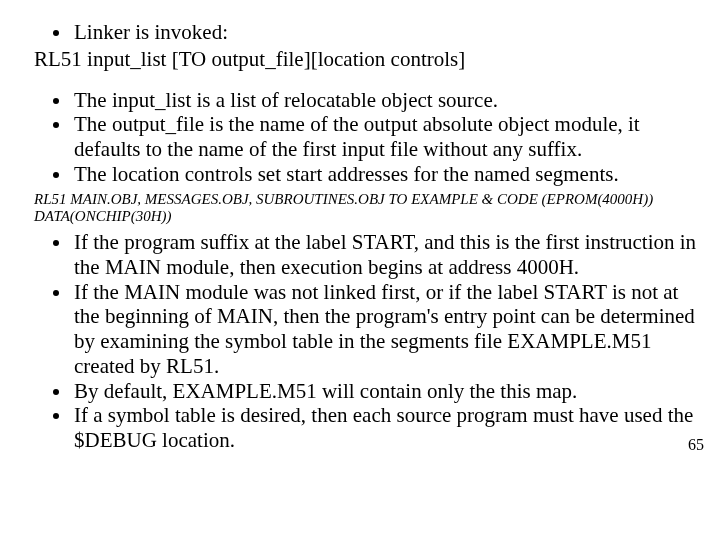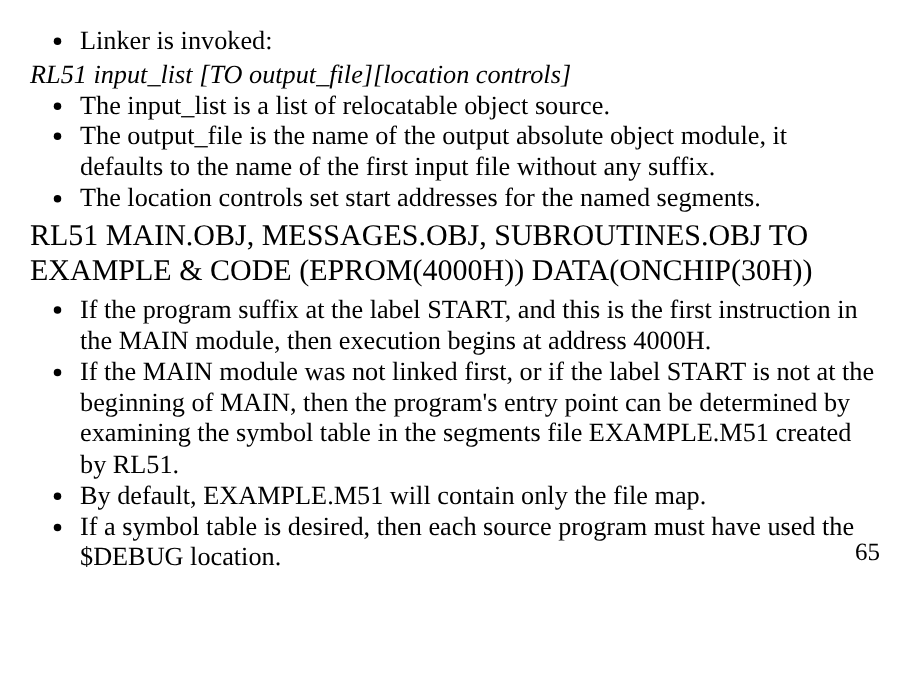--- a/index.html
+++ b/index.html
@@ -9,51 +9,51 @@
     height: 540px;
     font-family: "Times New Roman", Times, serif;
     color: #000;
     background: #fff;
   }
   .page {
     position: relative;
     width: 720px;
     height: 464px;
     box-sizing: border-box;
-    padding: 20px 20px 0 10px;
+    padding: 20px 20px 0 20px;
   }
   .block {
     margin: 0 0 2px 0;
   }
   ul.bullets {
     list-style: disc;
     margin: 0 0 2px 0;
     padding-left: 52px;
   }
   ul.bullets li {
     font-size: 21px;
     line-height: 1.18;
     padding-left: 2px;
   }
   .plain {
     font-size: 21px;
     line-height: 1.18;
-    margin: 0 0 0 14px;
-    font-style: italic;
+    margin: 0 0 16px 14px;
   }
   .code {
-    font-size: 24px;
+    font-size: 15px;
     line-height: 1.18;
     margin: 4px 0 4px 14px;
+    font-style: italic;
   }
   .page-number {
     position: absolute;
     right: 16px;
     bottom: 10px;
-    font-size: 20px;
+    font-size: 16px;
   }
 </style>
 </head>
 <body>
 
 <div class="page">
 
   <ul class="bullets block">
     <li>Linker is invoked:</li>
   </ul>
@@ -64,18 +64,18 @@
     <li>The input_list is a list of relocatable object source.</li>
     <li>The output_file is the name of the output absolute object module, it defaults to the name of the first input file without any suffix.</li>
     <li>The location controls set start addresses for the named segments.</li>
   </ul>
 
   <div class="code block">RL51 MAIN.OBJ, MESSAGES.OBJ, SUBROUTINES.OBJ TO EXAMPLE &amp; CODE (EPROM(4000H)) DATA(ONCHIP(30H))</div>
 
   <ul class="bullets block">
     <li>If the program suffix at the label START, and this is the first instruction in the MAIN module, then execution begins at address 4000H.</li>
     <li>If the MAIN module was not linked first, or if the label START is not at the beginning of MAIN, then the program's entry point can be determined by examining the symbol table in the segments file EXAMPLE.M51 created by RL51.</li>
-    <li>By default, EXAMPLE.M51 will contain only the file map.</li>
+    <li>By default, EXAMPLE.M51 will contain only the this map.</li>
     <li>If a symbol table is desired, then each source program must have used the $DEBUG location.</li>
   </ul>
 
   <div class="page-number">65</div>
 </div>
 
 </body></html>

